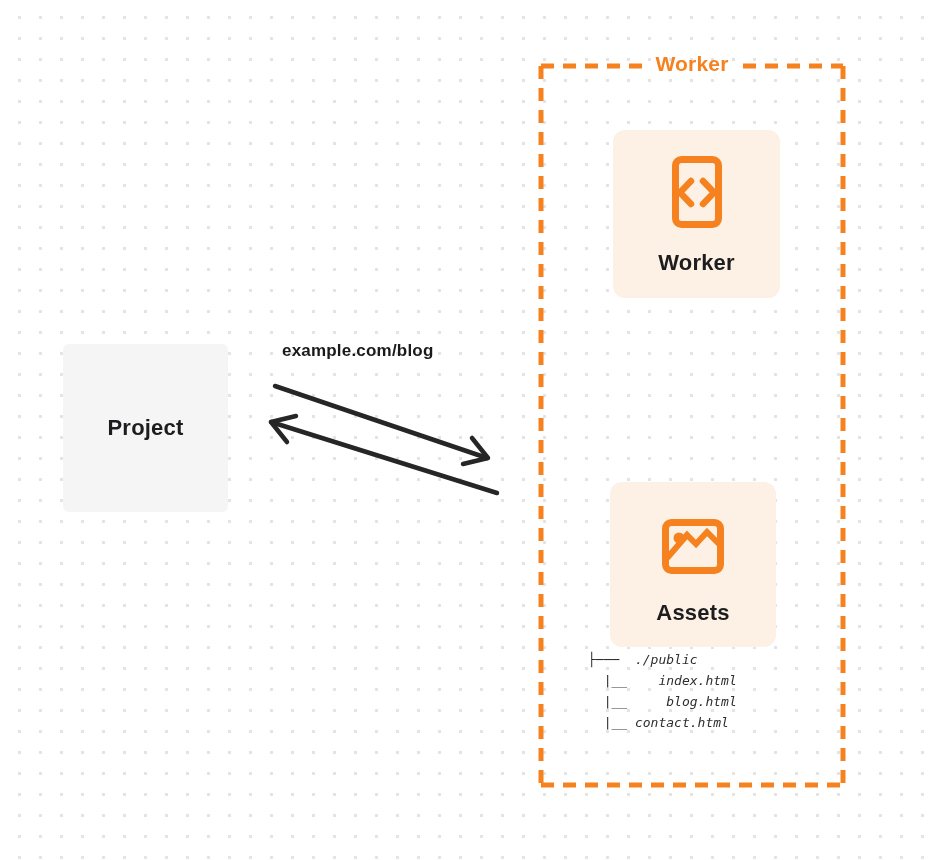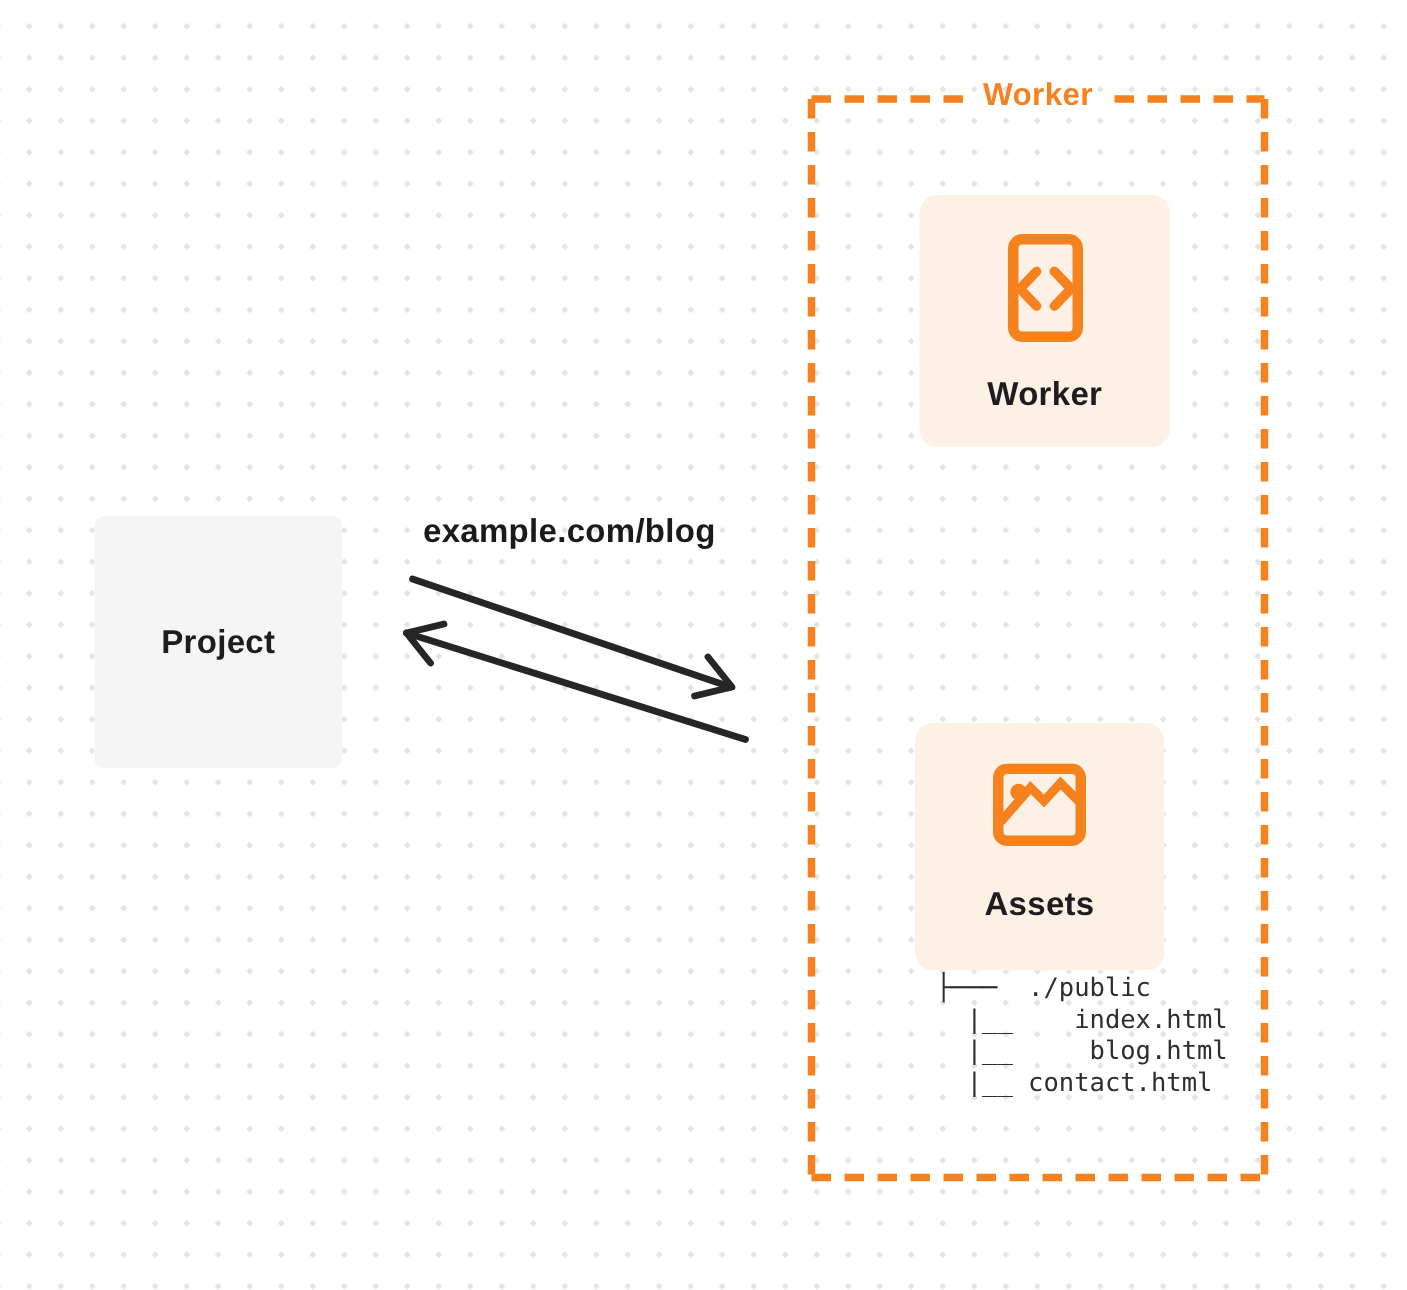--- a/index.html
+++ b/index.html
@@ -22,49 +22,50 @@
     left:63px;top:344px;width:165px;height:168px;
     background:#f5f5f6;border-radius:6px;
     display:flex;align-items:center;justify-content:center;
   }
   .client-label{
     font-size:22px;font-weight:bold;color:#1d1d1f;letter-spacing:.2px;
   }
   
   .request-url{
     left:282px;top:341px;
-    font-size:22px;font-weight:bold;color:#1a1a1a;letter-spacing:.2px;
+    font-size:17px;font-weight:bold;color:#1a1a1a;letter-spacing:.2px;
   }
   
   .arrows-svg{left:0;top:0;pointer-events:none;}
   
   .project-svg{left:536px;top:61px;pointer-events:none;}
   .project-label{
     left:541px;top:52px;width:302px;
     text-align:center;
     font-size:21px;font-weight:bold;color:#f6821f;letter-spacing:.2px;
   }
   
   .card{
     background:#fcf1e4;border-radius:12px;
     display:flex;flex-direction:column;align-items:center;
   }
   .worker-card{left:613px;top:130px;width:167px;height:168px;padding-top:26px;box-sizing:border-box;}
-  .assets-card{left:610px;top:482px;width:166px;height:165px;padding-top:27px;box-sizing:border-box;}
+  .assets-card{left:610px;top:482px;width:166px;height:165px;padding-top:37px;box-sizing:border-box;}
   .card-label{
     font-size:22px;font-weight:bold;color:#1d1d1f;letter-spacing:.2px;
   }
   .worker-card .card-label{margin-top:22px;}
   .assets-card .card-label{margin-top:26px;}
   
   .file-tree{
-    left:624px;top:649px;margin:0;
+    left:588px;top:649px;margin:0;
     font-family:"DejaVu Sans Mono",monospace;
-    font-size:17px;line-height:21px;color:#2e2e2e;
+    font-size:13px;line-height:21px;color:#2e2e2e;
     white-space:pre;
+    font-style:italic;
   }
 </style>
 </head>
 <body>
 
 <div class="canvas">
 
   <div class="abs client-box">
     <span class="client-label">Project</span>
   </div>

